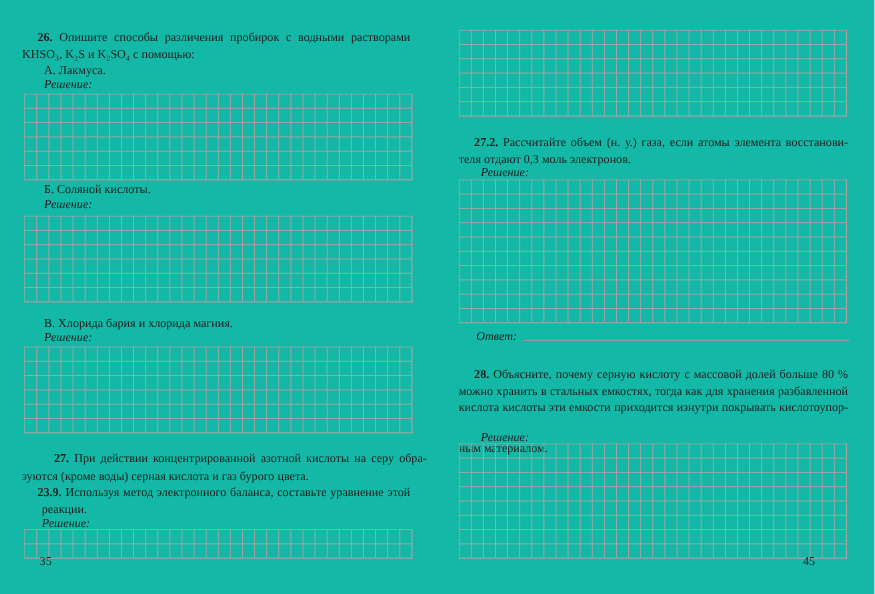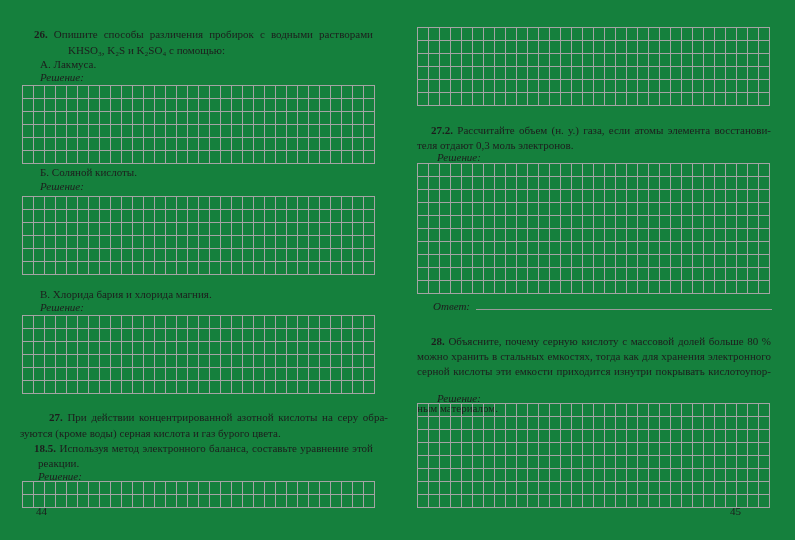--- a/index.html
+++ b/index.html
@@ -1,17 +1,17 @@
 <!DOCTYPE html>
 <html><head>
 <meta charset="utf-8">
 <style>
   html,body { margin:0; padding:0; background:#ffffff; }
   .canvas {
-    position:relative; width:795px; height:540px; background:#15803d;
+    position:relative; width:795px; height:540px; background:#14b8a6;
     font-family:"Liberation Serif","DejaVu Serif",serif; color:#1d1d1d;
     overflow:hidden;
   }
   .t {
     position:absolute; font-size:11px; line-height:14px; height:16px;
     overflow:hidden; white-space:pre-wrap;
   }
   .jl { text-align:justify; text-align-last:justify; }
   .ind { padding-left:14px; box-sizing:border-box; }
   .it { font-style:italic; }
@@ -31,60 +31,60 @@
 </style>
 </head>
 <body>
 
 <div class="canvas">
 
   <div>
 
     <div class="t jl ind" style="left:20px; top:27px; width:353px;"><b class="bnum">26.</b> <span>Опишите способы различения пробирок с водными растворами</span></div>
 
-    <div class="t" style="left:20px; top:43px; width:353px;margin-left:48px;">KHSO₃, K₂S и K₂SO₄ с помощью:</div>
+    <div class="t" style="left:20px; top:43px; width:353px;">KHSO₃, K₂S и K₂SO₄ с помощью:</div>
 
     <div class="t" style="left:40px; top:57px; width:330px;">А. Лакмуса.</div>
     <div class="t it" style="left:40px; top:70px; width:120px;">Решение:</div>
     <div class="grid" style="left:22px; top:85px; width:352px; height:78px;"></div>
 
     <div class="t" style="left:40px; top:165px; width:330px;">Б. Соляной кислоты.</div>
     <div class="t it" style="left:40px; top:179px; width:120px;">Решение:</div>
     <div class="grid" style="left:22px; top:196px; width:352px; height:78px;"></div>
 
     <div class="t" style="left:40px; top:287px; width:330px;">В. Хлорида бария и хлорида магния.</div>
     <div class="t it" style="left:40px; top:300px; width:120px;">Решение:</div>
     <div class="grid" style="left:22px; top:315px; width:352px; height:78px;"></div>
 
     <div class="t jl ind" style="left:35px; top:410px; width:353px;"><b class="bnum">27.</b> <span>При действии концентрированной азотной кислоты на серу обра-</span></div>
     <div class="t" style="left:20px; top:426px; width:353px;">зуются (кроме воды) серная кислота и газ бурого цвета.</div>
 
-    <div class="t jl" style="left:34px; top:441px; width:339px;"><b class="bnum">18.5.</b> <span>Используя метод электронного баланса, составьте уравнение этой</span></div>
+    <div class="t jl" style="left:34px; top:441px; width:339px;"><b class="bnum">23.9.</b> <span>Используя метод электронного баланса, составьте уравнение этой</span></div>
     <div class="t" style="left:38px; top:456px; width:330px;">реакции.</div>
     <div class="t it" style="left:38px; top:469px; width:120px;">Решение:</div>
     <div class="grid" style="left:22px; top:481px; width:352px; height:26px;"></div>
 
-    <div class="pagenum" style="left:36px; top:505px;">44</div>
+    <div class="pagenum" style="left:36px; top:505px;">35</div>
   </div>
 
   <div>
 
     <div class="grid" style="left:417px; top:27px; width:352px; height:78px;"></div>
 
     <div class="t jl ind" style="left:417px; top:123px; width:354px;"><b class="bnum">27.2.</b> <span>Рассчитайте объем (н. у.) газа, если атомы элемента восстанови-</span></div>
     <div class="t" style="left:417px; top:138px; width:354px;">теля отдают 0,3 моль электронов.</div>
     <div class="t it" style="left:437px; top:150px; width:120px;">Решение:</div>
     <div class="grid" style="left:417px; top:163px; width:352px; height:130px;"></div>
 
     <div class="t it" style="left:433px; top:299px; width:60px;">Ответ:</div>
     <div class="ansline" style="left:476px; top:297px; width:296px; height:12px;"></div>
 
     <div class="t jl ind" style="left:417px; top:334px; width:354px;"><b class="bnum">28.</b> <span>Объясните, почему серную кислоту с массовой долей больше 80 %</span></div>
-    <div class="t jl" style="left:417px; top:349px; width:354px;">можно хранить в стальных емкостях, тогда как для хранения электронного</div>
-    <div class="t jl" style="left:417px; top:364px; width:354px;">серной кислоты эти емкости приходится изнутри покрывать кислотоупор-</div>
+    <div class="t jl" style="left:417px; top:349px; width:354px;">можно хранить в стальных емкостях, тогда как для хранения разбавленной</div>
+    <div class="t jl" style="left:417px; top:364px; width:354px;">кислота кислоты эти емкости приходится изнутри покрывать кислотоупор-</div>
     <div class="t" style="left:417px; top:401px; width:354px;">ным материалом.</div>
     <div class="t it" style="left:437px; top:391px; width:120px;">Решение:</div>
     <div class="grid" style="left:417px; top:403px; width:352px; height:104px;"></div>
 
     <div class="pagenum" style="left:730px; top:505px;">45</div>
   </div>
 
 </div>
 
 </body></html>

